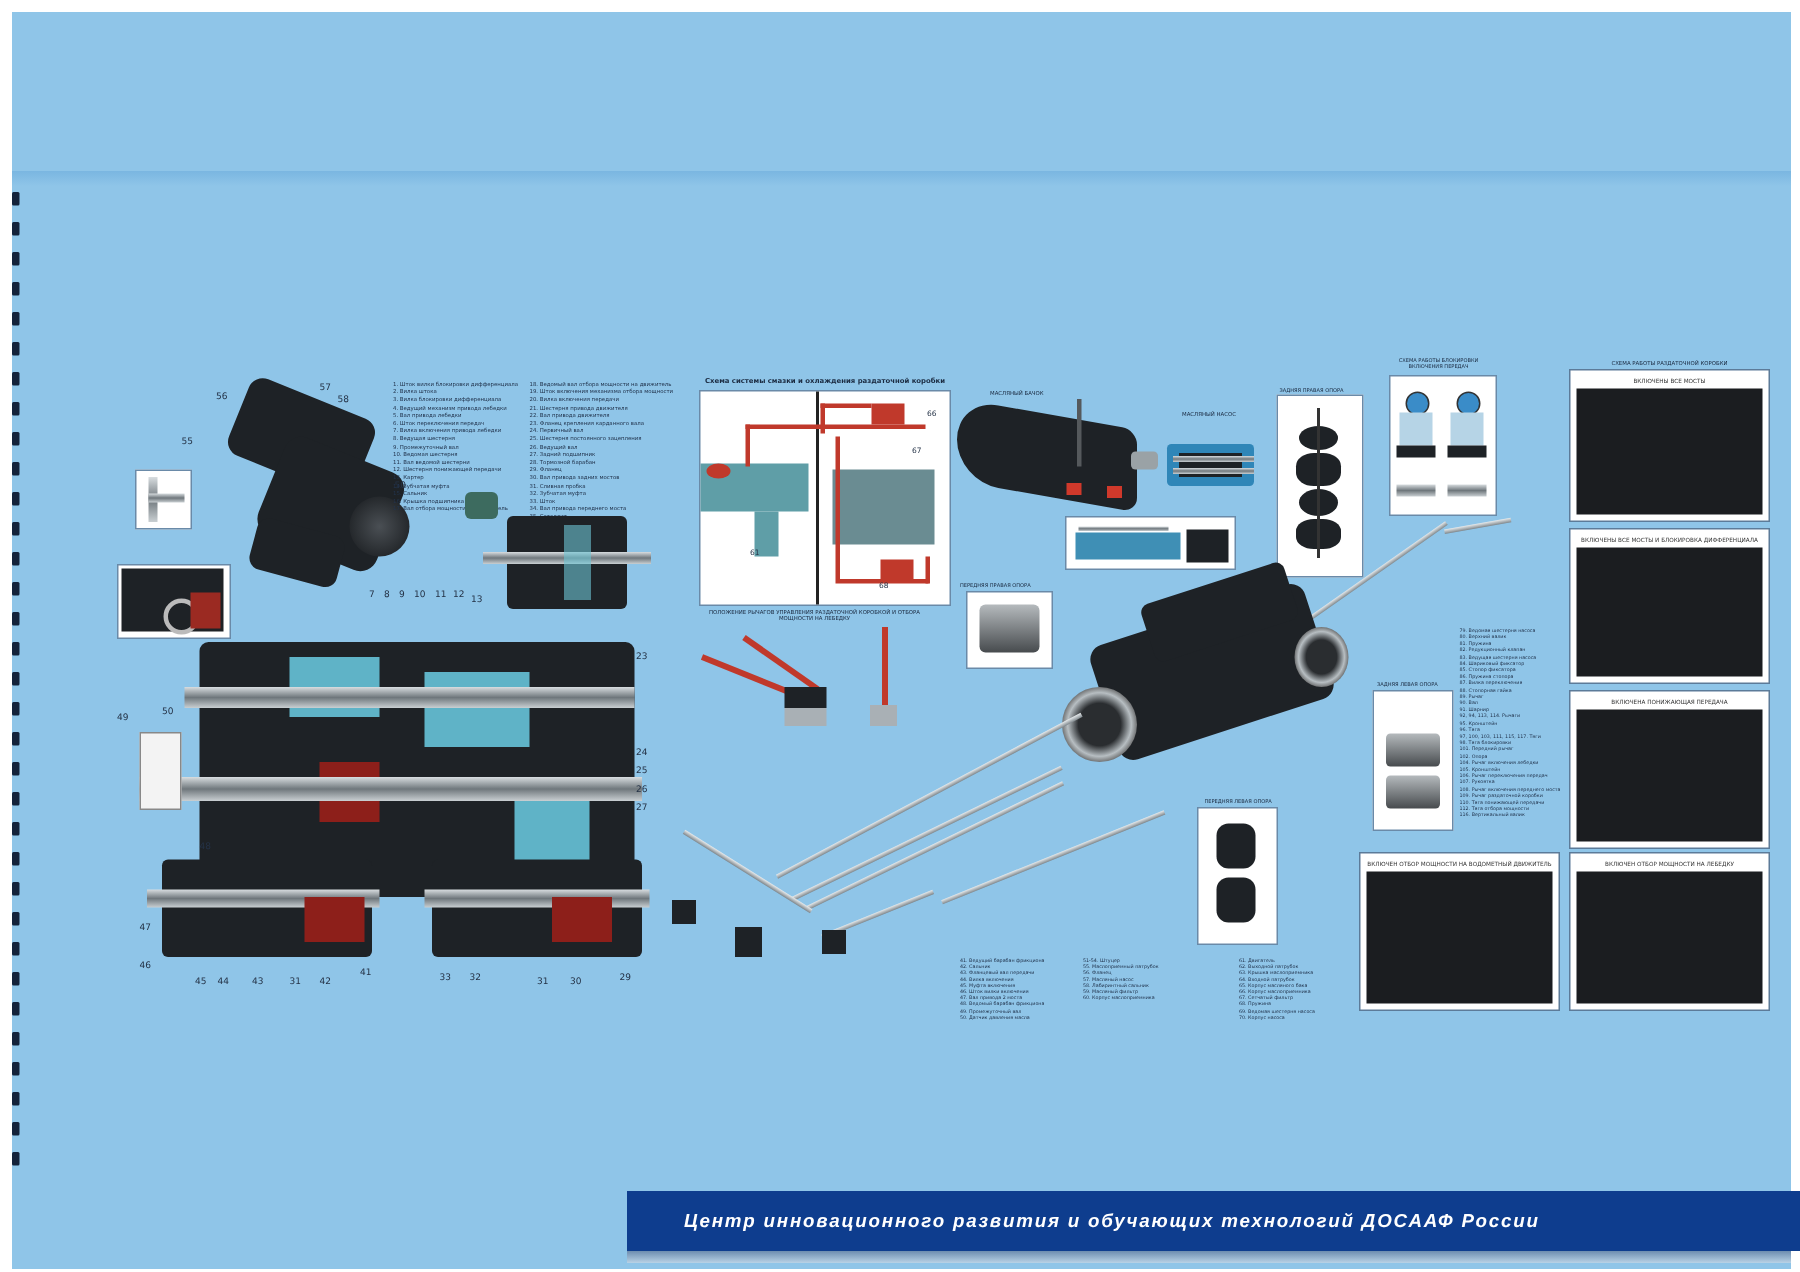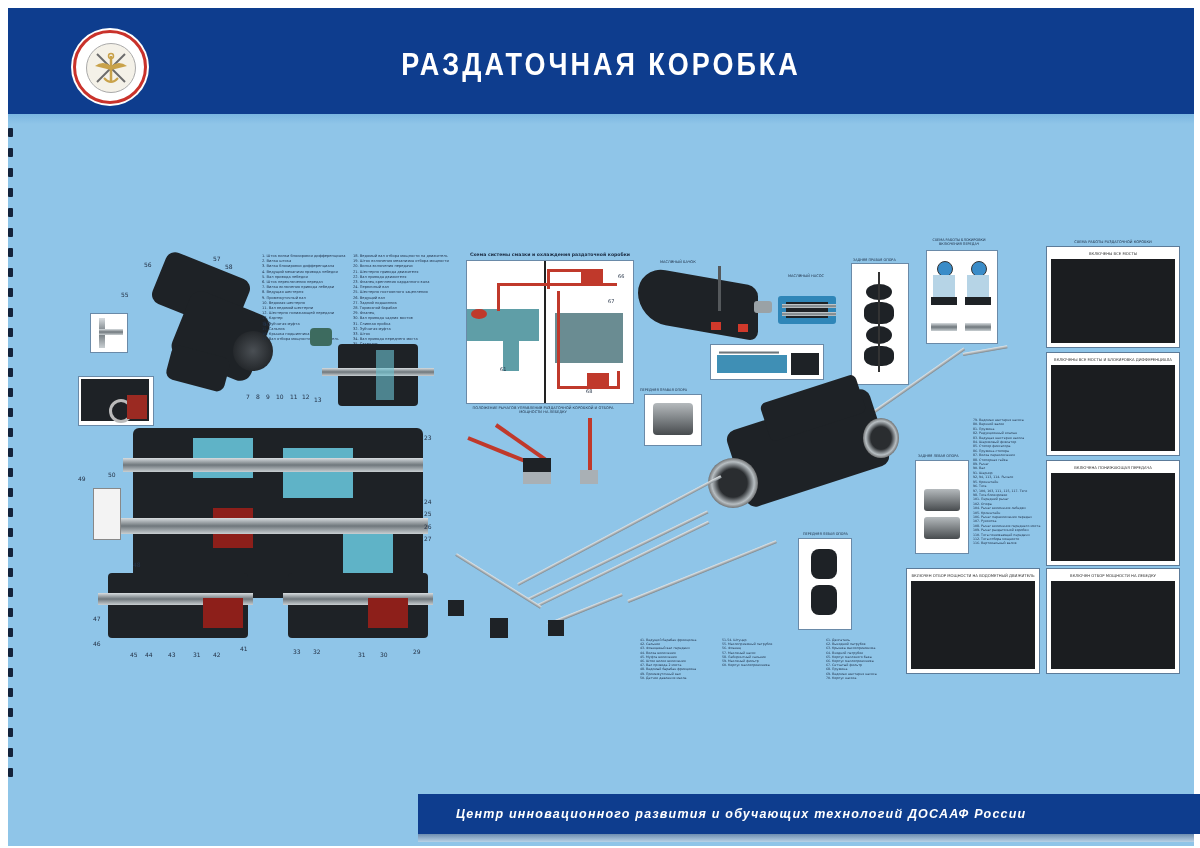--- a/index.html
+++ b/index.html
@@ -63,35 +63,20 @@
       <span></span>
       <span></span>
       <span></span>
       <span></span>
       <span></span>
       <span></span>
       <span></span>
       <span></span>
   </div>
 
-  <div class="header">
-    <div class="logo">
-      <div class="logo-inner">
-        <svg width="40" height="40" viewBox="0 0 40 40">
-          <line x1="6" y1="6" x2="34" y2="34" stroke="#6b6b6b" stroke-width="2"></line>
-          <line x1="34" y1="6" x2="6" y2="34" stroke="#6b6b6b" stroke-width="2"></line>
-          <path d="M4 18 Q12 12 20 18 Q28 12 36 18 Q28 20 20 22 Q12 20 4 18Z" fill="#c9a24a"></path>
-          <line x1="20" y1="8" x2="20" y2="34" stroke="#c9a24a" stroke-width="2.5"></line>
-          <path d="M13 30 Q20 38 27 30" fill="none" stroke="#c9a24a" stroke-width="2"></path>
-          <circle cx="20" cy="8" r="2.5" fill="none" stroke="#c9a24a" stroke-width="1.5"></circle>
-        </svg>
-      </div>
-    </div>
-    <div class="header-title">РАЗДАТОЧНАЯ КОРОБКА</div>
-  </div>
   <div class="band"></div>
 
   <div class="mech" style="left:130px;top:248px;width:140px;height:140px;">
     <div class="dark" style="position:absolute;left:18px;top:8px;width:90px;height:55px;border-radius:10px;transform:rotate(22deg);"></div>
     <div class="dark" style="position:absolute;left:40px;top:45px;width:85px;height:70px;border-radius:12px;transform:rotate(22deg);"></div>
     <div style="position:absolute;left:95px;top:75px;width:40px;height:40px;border-radius:50%;background:radial-gradient(#4a4f54,#15181b);"></div>
     <div class="dark" style="position:absolute;left:30px;top:95px;width:60px;height:35px;border-radius:8px;transform:rotate(15deg);"></div>
   </div>
   <span class="num" style="left:136px;top:253px;">56</span>
   <span class="num" style="left:205px;top:247px;">57</span>

